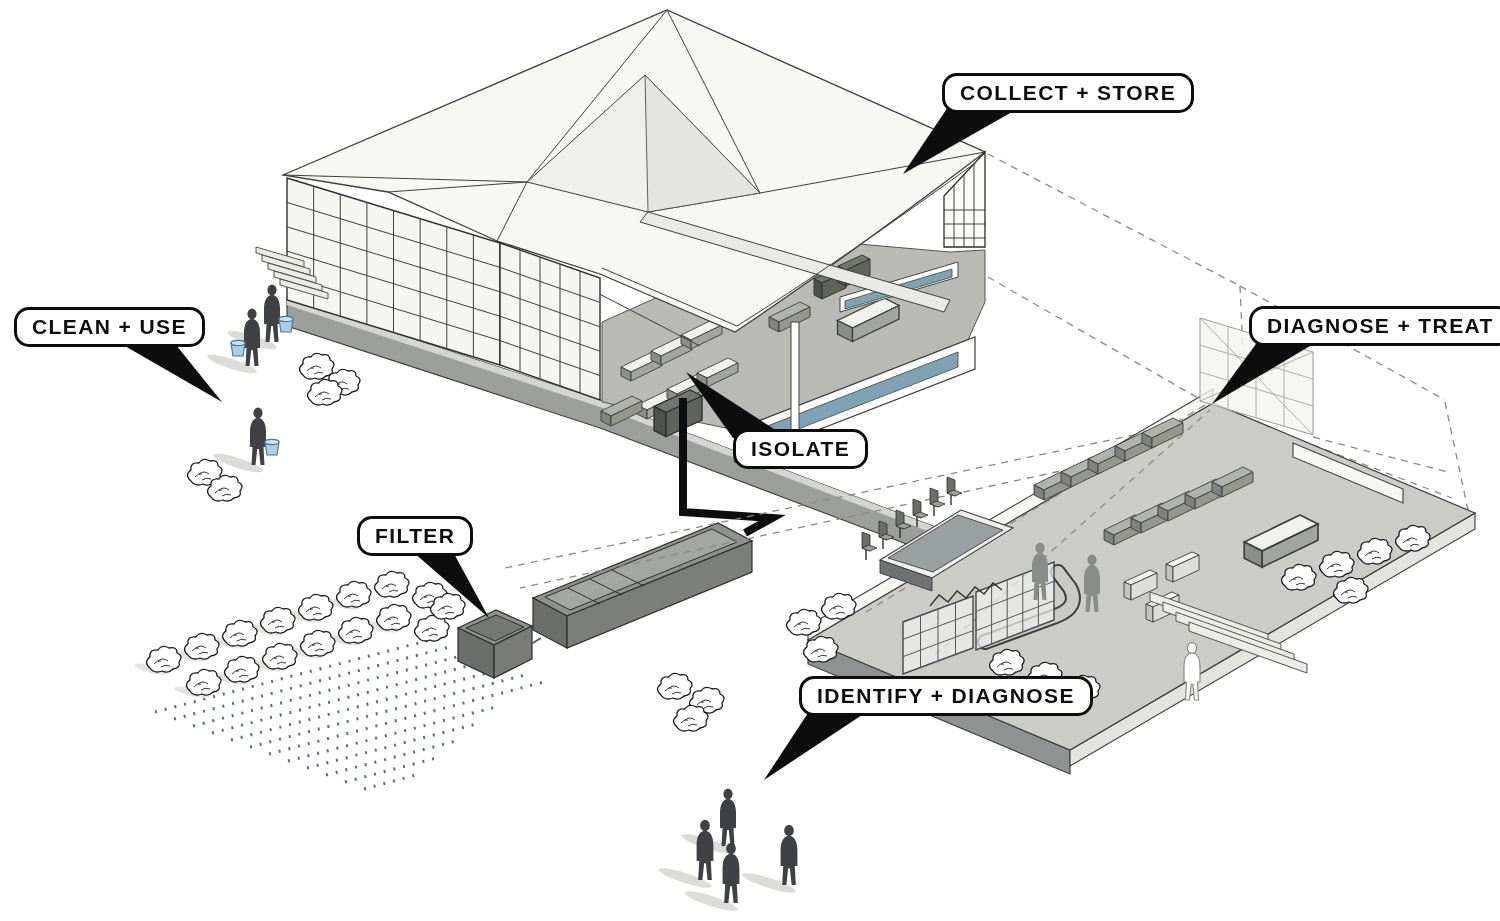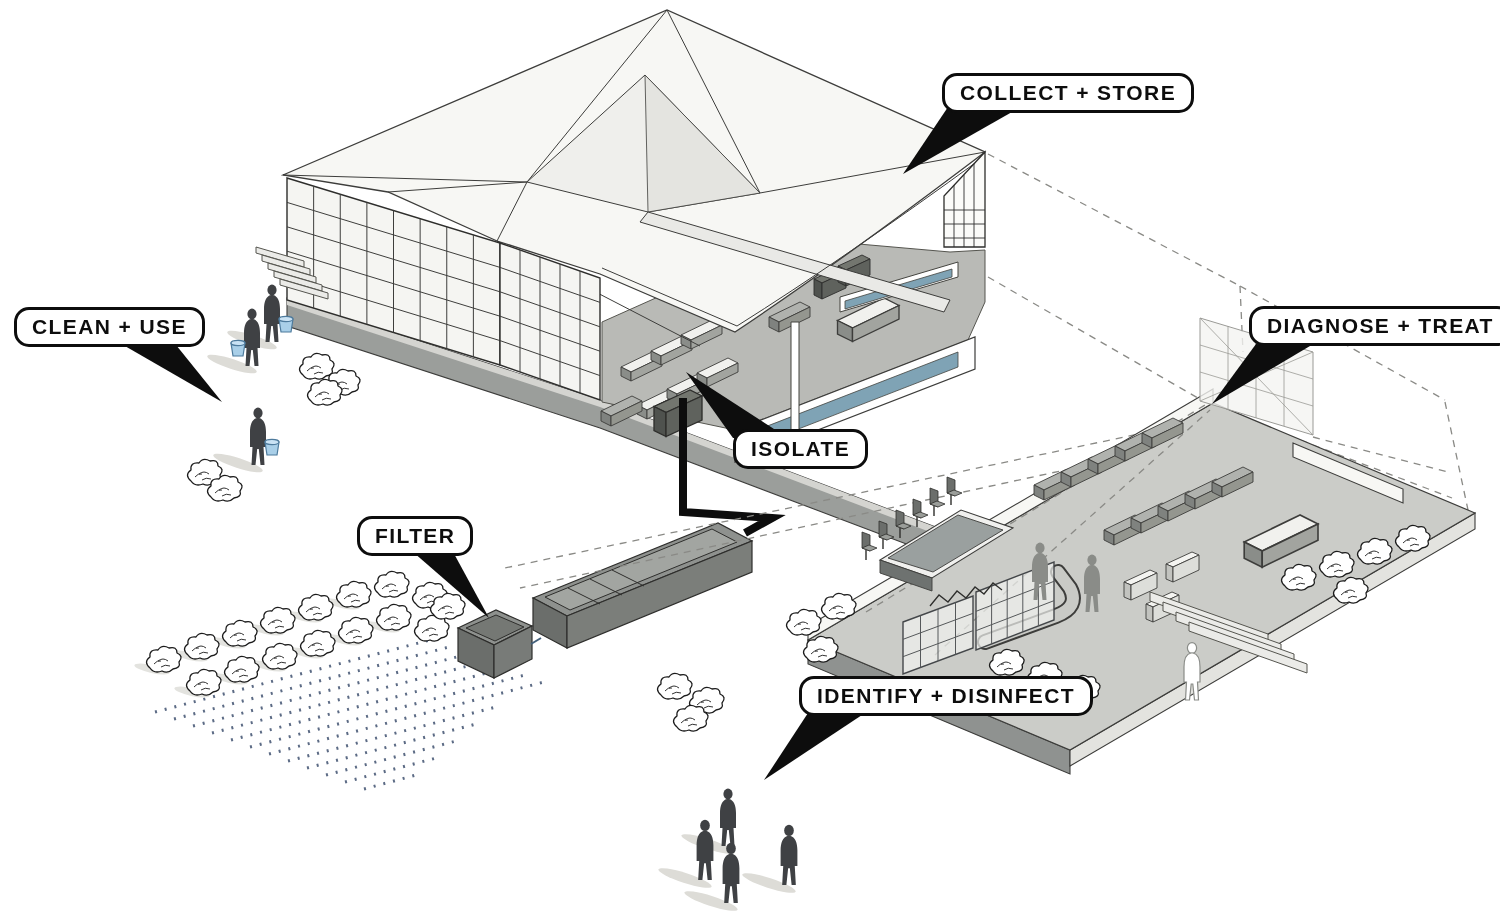--- a/index.html
+++ b/index.html
@@ -371,14 +371,14 @@
     <path d="M413,552 L489,618 L452,550 Z"></path>
     <path d="M808,713 L764,780 L862,715 Z"></path>
   </g>
 </svg>
 
 <div class="callout" style="left:942px;top:73px;">COLLECT + STORE</div>
 <div class="callout" style="left:14px;top:307px;">CLEAN + USE</div>
 <div class="callout" style="left:1249px;top:306px;">DIAGNOSE + TREAT</div>
 <div class="callout" style="left:701px;top:429px;margin-left:32px;">ISOLATE</div>
 <div class="callout" style="left:357px;top:516px;">FILTER</div>
-<div class="callout" style="left:799px;top:676px;">IDENTIFY + DISINFECT</div>
+<div class="callout" style="left:799px;top:676px;">IDENTIFY + DIAGNOSE</div>
 </div>
 
 </body></html>

